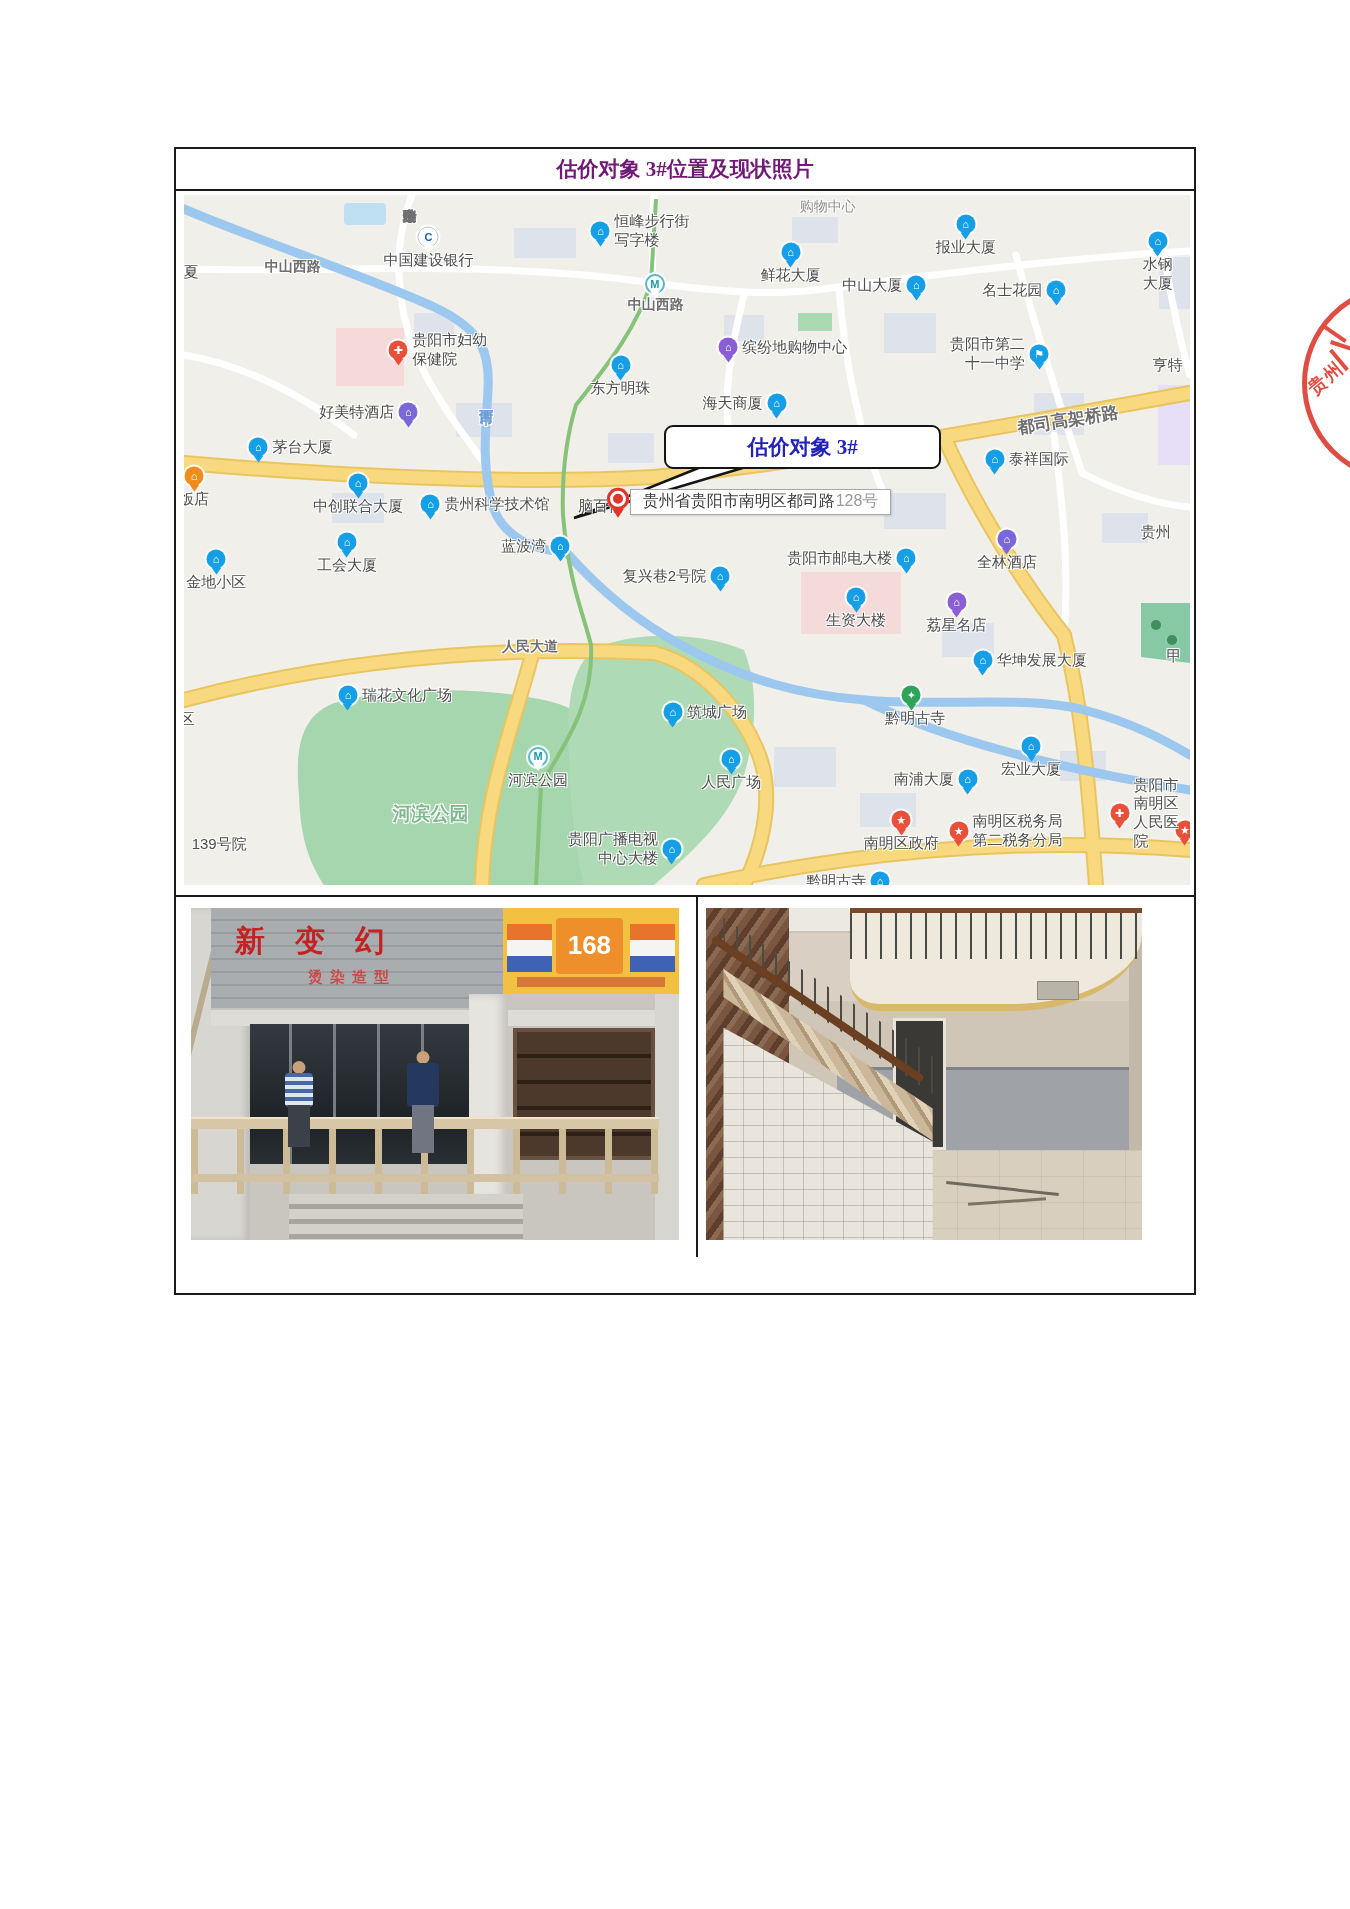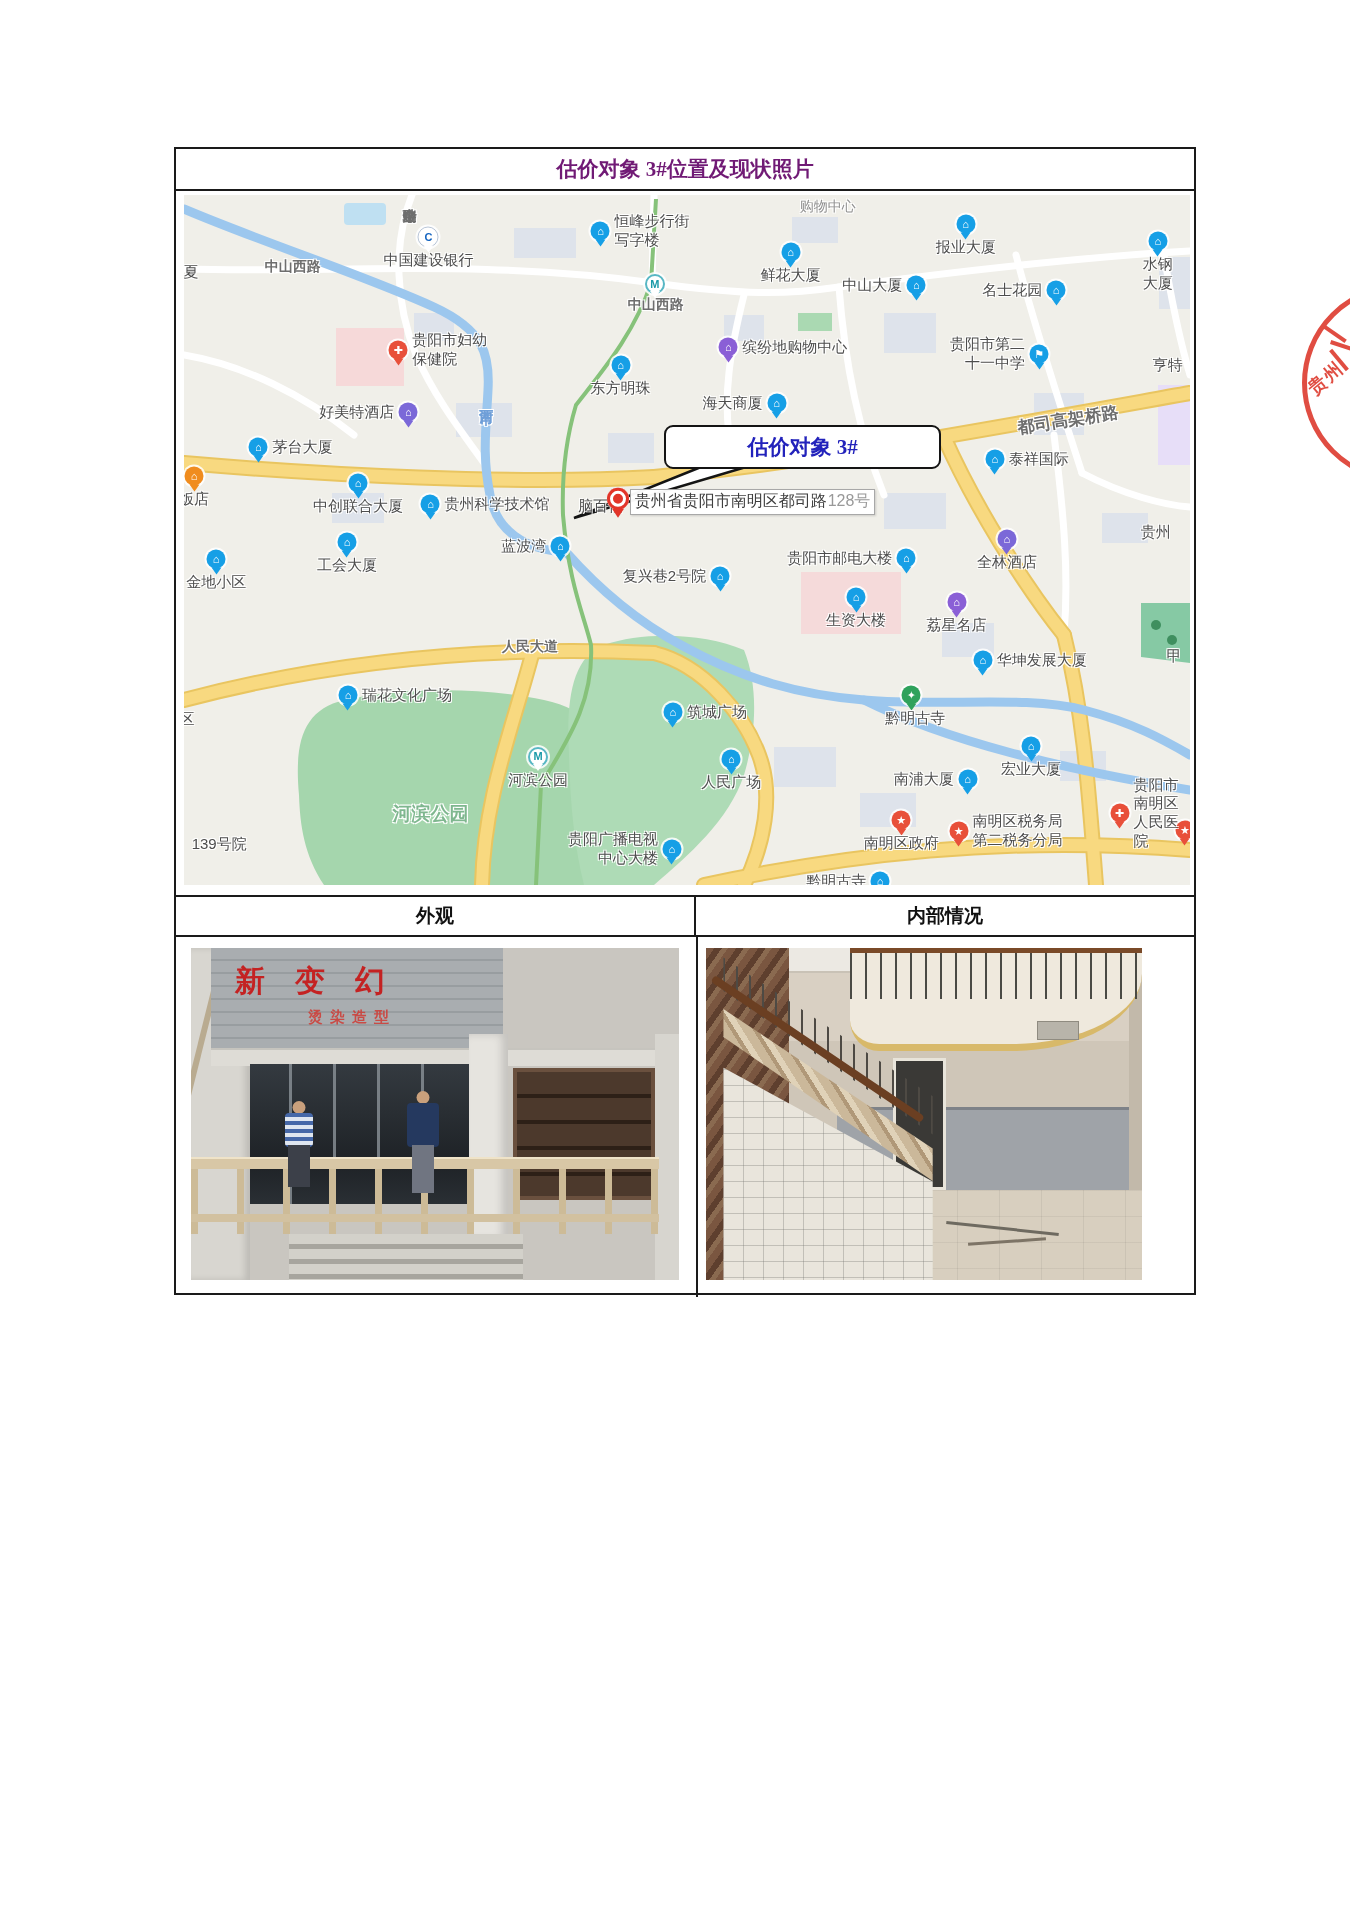--- a/index.html
+++ b/index.html
@@ -43,21 +43,21 @@
   .pin.k-metro::after{border-top-color:#fff;}
   .poi-label{position:absolute;z-index:21;font-size:15px;font-weight:500;color:#4d4d4d;
        white-space:pre-line;line-height:1.25;
        text-shadow:-1px -1px 0 #fff,1px -1px 0 #fff,-1px 1px 0 #fff,1px 1px 0 #fff;}
   #main-marker{position:absolute;z-index:35;left:43.1%;top:44.3%;width:22px;height:22px;border-radius:50%;
        background:#e23529;transform:translate(-50%,-60%);box-shadow:inset 0 0 0 3px #e23529,inset 0 0 0 6px #fff;}
   #main-marker::after{content:"";position:absolute;left:50%;top:96%;transform:translateX(-50%);
        border:6px solid transparent;border-top:9px solid #e23529;}
   #covered-poi{position:absolute;z-index:5;left:39.2%;top:45.1%;transform:translate(0,-50%);
        font-size:15px;color:#4d4d4d;text-shadow:-1px -1px 0 #fff,1px 1px 0 #fff;}
-  #address-box{position:absolute;z-index:30;left:44.3%;top:42.6%;height:24px;padding:0 4px;
+  #address-box{position:absolute;z-index:30;left:44.3%;top:42.6%;height:24px;padding:0 12px;
        background:rgba(255,255,255,.97);border:1px solid #a8a8a8;display:flex;align-items:center;
        font-size:16px;color:#3f3f3f;white-space:nowrap;box-shadow:1px 1px 2px rgba(0,0,0,.15);}
   #address-box .num{color:#999;margin-left:1px;}
   #callout{position:absolute;z-index:40;left:47.7%;top:33.3%;width:27.2%;height:40px;
        background:#fff;border:2.5px solid #141414;border-radius:9px;display:flex;align-items:center;
        justify-content:center;font-family:"Liberation Serif",serif;font-weight:bold;font-size:21px;color:#2222bb;}
   
   .photo{position:absolute;overflow:hidden;background:#c9c6c0;}
   #photo-ext{left:15px;top:11px;width:488px;height:332px;}
   #photo-int{left:530px;top:11px;width:436px;height:332px;}
@@ -343,34 +343,36 @@
         </div>
 
         <svg id="tail-svg" width="1006" height="690" viewBox="0 0 1006 690">
           <polygon points="517,272 390,323 562,272" fill="#ffffff" stroke="#141414" stroke-width="2.5"></polygon>
         </svg>
 
         <div id="callout">估价对象 3#</div>
       </div>
     </div>
 
-    <div id="header-row">
-      <div class="hcell left">外观</div>
-      <div class="hcell right">内部情况</div>
-    </div>
 
     <div id="photo-row">
       <div id="photo-divider"></div>
 
       <div id="photo-ext" class="photo">
         <div class="abs ext-left-wall"></div>
         <div class="abs ext-pole"></div>
         <div class="abs ext-facade"></div>
         <div class="abs ext-sign1">新变幻</div>
         <div class="abs ext-sign2">烫染造型</div>
+        <div class="abs ext-banner">
+          <div class="abs ext-stripes" style="left:2%;"></div>
+          <div class="abs ext-168">168</div>
+          <div class="abs ext-stripes" style="left:72%;"></div>
+          <div class="abs ext-bannersub"></div>
+        </div>
         <div class="abs ext-tileband"></div>
         <div class="abs ext-glass">
           <div class="abs mull" style="left:18%;"></div>
           <div class="abs mull" style="left:38%;"></div>
           <div class="abs mull" style="left:58%;"></div>
           <div class="abs mull" style="left:78%;"></div>
         </div>
         <div class="abs ext-pillar-r"></div>
         <div class="abs ext-shelf"></div>
         <div class="abs ext-right-sliver"></div>

